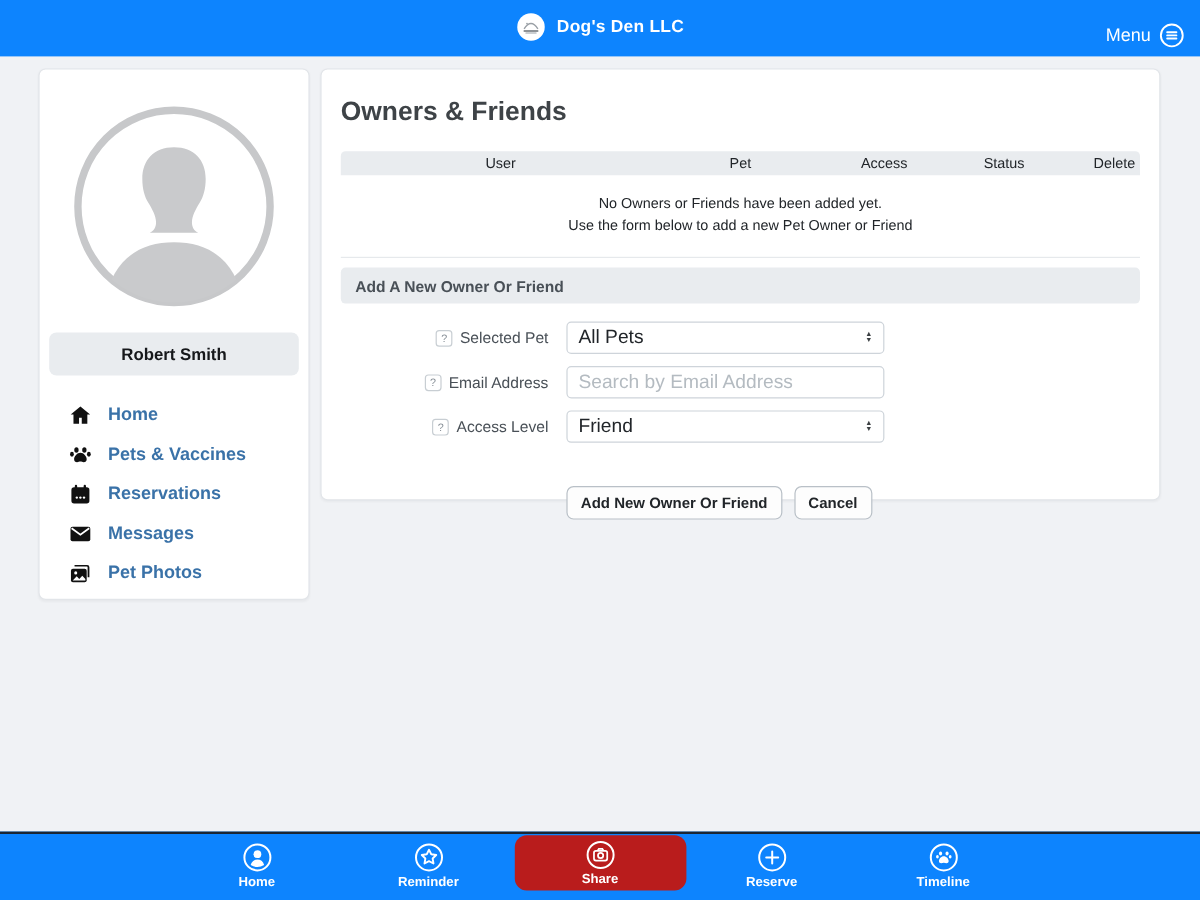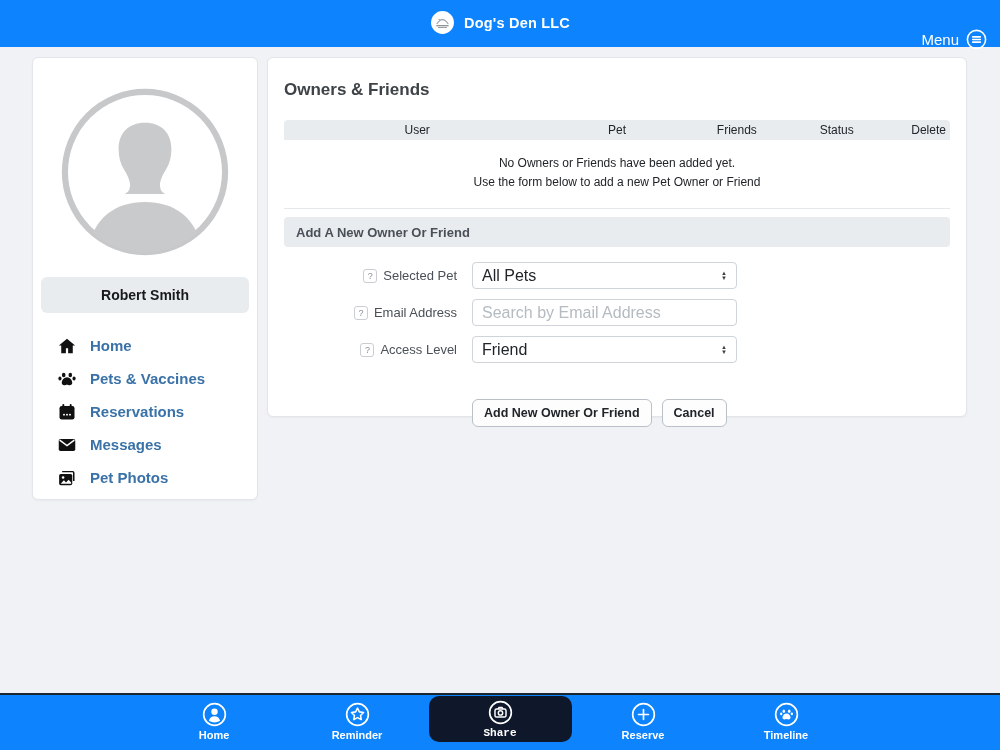--- a/index.html
+++ b/index.html
@@ -19,21 +19,21 @@
     display:flex; align-items:center;
   }
   .brand {
     position:absolute; left:0; right:0; top:0; height:45px;
     display:flex; align-items:center; justify-content:center; gap:9px;
     pointer-events:none;
   }
   .brand-logo { width:25px; height:25px; flex:0 0 auto; }
   .brand-title { font-size:14.5px; font-weight:600; letter-spacing:.2px; }
   .menu-btn {
-    position:absolute; right:13px; top:16px; height:47px;
+    position:absolute; right:13px; top:6px; height:47px;
     display:flex; align-items:center; gap:7px; cursor:pointer;
   }
   .menu-label { font-size:15px; }
   .menu-icon svg { width:21px; height:21px; display:block; }
 
   
   .card {
     background:#fff; border:1px solid #e2e5e9; border-radius:6px;
     box-shadow:0 1px 2px rgba(0,0,0,.04);
   }
@@ -50,21 +50,21 @@
   .nav { margin-top:16px; padding-left:25px; }
   .nav-item {
     display:flex; align-items:center; gap:14px; height:33px; cursor:pointer;
   }
   .nav-item .nicon { width:18px; height:18px; flex:0 0 auto; }
   .nav-item .nicon svg { width:18px; height:18px; display:block; fill:#111; }
   .nav-label { font-size:15px; font-weight:700; color:#3a72a8; }
 
   
   .main { position:absolute; left:267px; top:57px; width:700px; height:360px; padding:16px; }
-  .main-title { font-size:17px; font-weight:700; color:#3e4347; margin:6px 0 20px 0; }
+  .main-title { font-size:22px; font-weight:700; color:#3e4347; margin:6px 0 20px 0; }
 
   .tbl-head {
     display:flex; align-items:center; height:20px; background:#e9ecef;
     border-radius:4px 4px 0 0; font-size:12px; font-weight:400; color:#212529;
   }
   .th { text-align:center; }
   .col-user{ width:40%; } .col-pet{ width:20%; } .col-access{ width:16%; }
   .col-status{ width:14%; } .col-delete{ width:10%; text-align:right; padding-right:4px; }
 
   .tbl-empty {
@@ -112,21 +112,21 @@
   .bottombar {
     position:absolute; left:0; bottom:0; width:100%; height:57px;
     background:#0d84fe; border-top:2px solid #1b2633;
     display:flex; justify-content:center; align-items:flex-start;
   }
   .bb-item {
     width:143px; height:47px; margin-top:4px;
     display:flex; flex-direction:column; align-items:center; justify-content:flex-start;
     gap:2px; color:#fff; cursor:pointer; border-radius:10px; padding-top:3px;
   }
-  .bb-item.active { background:#0f172a; height:46px; margin-top:1px; padding-top:4px;font-family:Liberation Mono, monospace; }
+  .bb-item.active { background:#b91c1c; height:46px; margin-top:1px; padding-top:4px; }
   .bb-item svg { width:25px; height:25px; display:block; }
   .bb-label { font-size:11px; font-weight:600; }
 </style>
 </head>
 <body>
 
 <div class="page">
 
   <div class="topbar">
     <div class="brand">
@@ -226,21 +226,21 @@
       </div>
     </div>
   </div>
 
   <div class="main card">
     <div class="main-title">Owners &amp; Friends</div>
 
     <div class="tbl-head">
       <div class="th col-user">User</div>
       <div class="th col-pet">Pet</div>
-      <div class="th col-access">Friends</div>
+      <div class="th col-access">Access</div>
       <div class="th col-status">Status</div>
       <div class="th col-delete">Delete</div>
     </div>
     <div class="tbl-empty">
       <div>No Owners or Friends have been added yet.</div>
       <div>Use the form below to add a new Pet Owner or Friend</div>
     </div>
 
     <div class="section-bar">Add A New Owner Or Friend</div>
 

